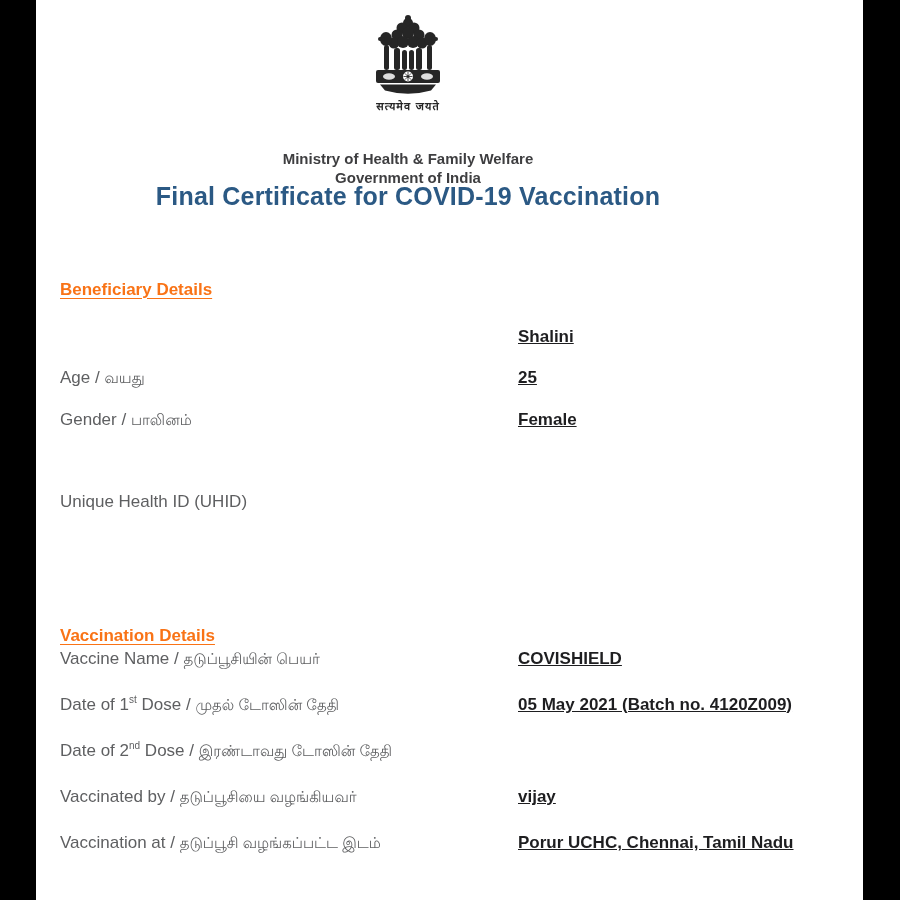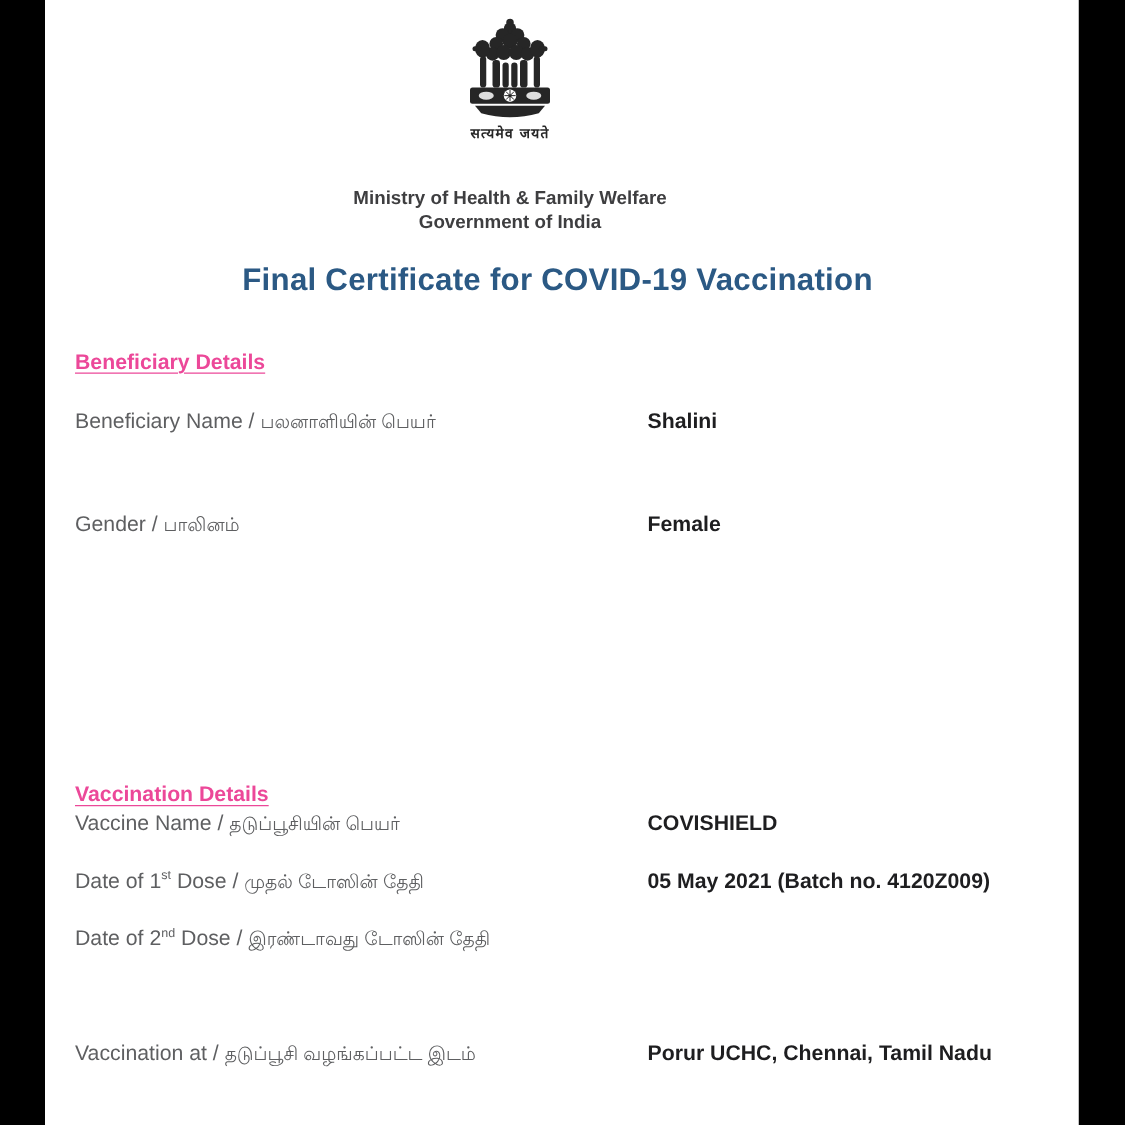--- a/index.html
+++ b/index.html
@@ -3,28 +3,28 @@
 <meta charset="utf-8">
 <style>
   html,body{margin:0;padding:0;background:#000;}
   .canvas{position:relative;width:900px;height:900px;background:#000;overflow:hidden;
           font-family:"Liberation Sans","DejaVu Sans",sans-serif;}
   .page{position:absolute;left:36px;top:0;width:827px;height:900px;background:#fff;}
   .centerband{position:absolute;left:0;width:816px;text-align:center;}
   .emblem-wrap{top:12px;}
   .motto{top:98px;font-family:"DejaVu Sans",sans-serif;font-size:11px;font-weight:700;color:#262626;letter-spacing:1px;}
   .ministry{top:121px;font-size:15px;font-weight:700;color:#3e3e40;line-height:19px;margin-top:28px;}
-  .doc-title{top:210px;font-size:25px;font-weight:700;color:#2b5984;letter-spacing:0.2px;margin-left:38px;}
-  .section-heading{position:absolute;left:60px;font-size:17px;font-weight:700;color:#ec4899;
+  .doc-title{top:182px;font-size:25px;font-weight:700;color:#2b5984;letter-spacing:0.2px;}
+  .section-heading{position:absolute;left:60px;font-size:17px;font-weight:700;color:#f97316;
                    text-decoration:underline;text-underline-offset:3px;}
   .row{position:absolute;left:60px;width:800px;font-size:17px;color:#5e5f61;font-weight:400;line-height:22px;}
   .row .lbl{white-space:nowrap;}
   .row .ta{font-size:15px;}
   .row sup{font-size:10px;line-height:0;}
-  .row .val{position:absolute;left:458px;top:0;font-size:17px;font-weight:700;color:#1e1e20;white-space:nowrap;}
+  .row .val{position:absolute;left:458px;top:0;font-size:17px;font-weight:700;color:#1e1e20;white-space:nowrap;text-decoration:underline;}
 </style>
 </head>
 <body>
 
 <div class="canvas">
   <div class="page"></div>
 
   <div class="centerband emblem-wrap">
     <svg width="76" height="84" viewBox="0 0 76 84">
       <g fill="#262626">
@@ -69,38 +69,49 @@
   <div class="centerband ministry">
     <div>Ministry of Health &amp; Family Welfare</div>
     <div>Government of India</div>
   </div>
 
   <div class="centerband doc-title">Final Certificate for COVID-19 Vaccination</div>
 
   <div class="section-heading" style="top:280px">Beneficiary Details</div>
 
   <div class="row" style="top:326px">
-    <span class="lbl"><span>Beneficiary Name / </span><sup></sup><span></span><span class="ta">பலனாளியின் பெயர்</span></span>
     <span class="val">Shalini</span>
+  </div>
+  <div class="row" style="top:367px">
+    <span class="lbl"><span>Age / </span><sup></sup><span></span><span class="ta">வயது</span></span>
+    <span class="val">25</span>
   </div>
   <div class="row" style="top:409px">
     <span class="lbl"><span>Gender / </span><sup></sup><span></span><span class="ta">பாலினம்</span></span>
     <span class="val">Female</span>
+  </div>
+  <div class="row" style="top:491px">
+    <span class="lbl"><span>Unique Health ID (UHID)</span><sup></sup><span></span><span class="ta"></span></span>
+    <span class="val"></span>
   </div>
 
   <div class="section-heading" style="top:626px">Vaccination Details</div>
 
   <div class="row" style="top:648px">
     <span class="lbl"><span>Vaccine Name / </span><sup></sup><span></span><span class="ta">தடுப்பூசியின் பெயர்</span></span>
     <span class="val">COVISHIELD</span>
   </div>
   <div class="row" style="top:694px">
     <span class="lbl"><span>Date of 1</span><sup>st</sup><span> Dose / </span><span class="ta">முதல் டோஸின் தேதி</span></span>
     <span class="val">05 May 2021 (Batch no. 4120Z009)</span>
   </div>
   <div class="row" style="top:740px">
     <span class="lbl"><span>Date of 2</span><sup>nd</sup><span> Dose / </span><span class="ta">இரண்டாவது டோஸின் தேதி</span></span>
   </div>
+  <div class="row" style="top:786px">
+    <span class="lbl"><span>Vaccinated by / </span><sup></sup><span></span><span class="ta">தடுப்பூசியை வழங்கியவர்</span></span>
+    <span class="val">vijay</span>
+  </div>
   <div class="row" style="top:832px">
     <span class="lbl"><span>Vaccination at / </span><sup></sup><span></span><span class="ta">தடுப்பூசி வழங்கப்பட்ட இடம்</span></span>
     <span class="val">Porur UCHC, Chennai, Tamil Nadu</span>
   </div>
 </div>
 
 </body></html>

